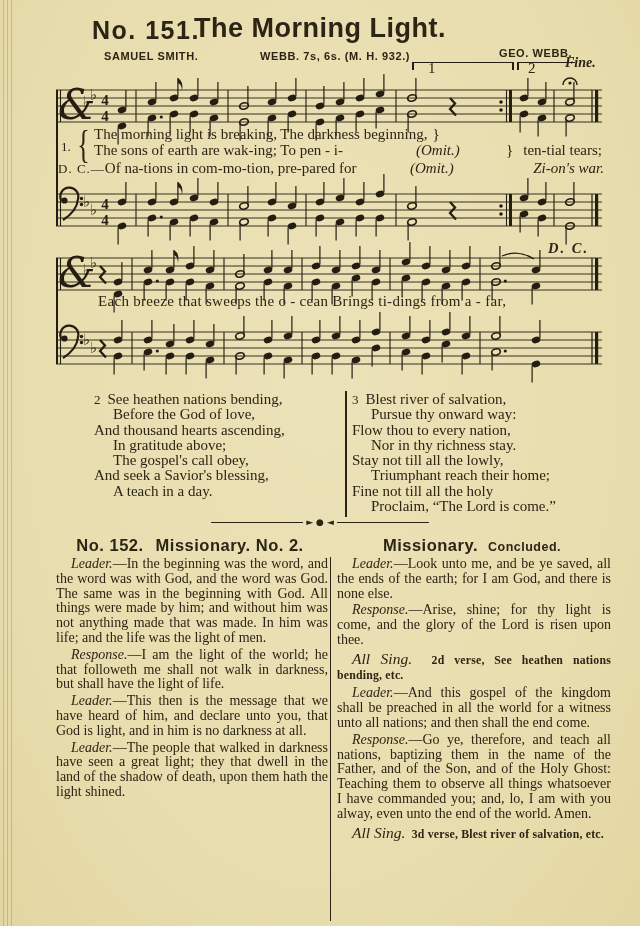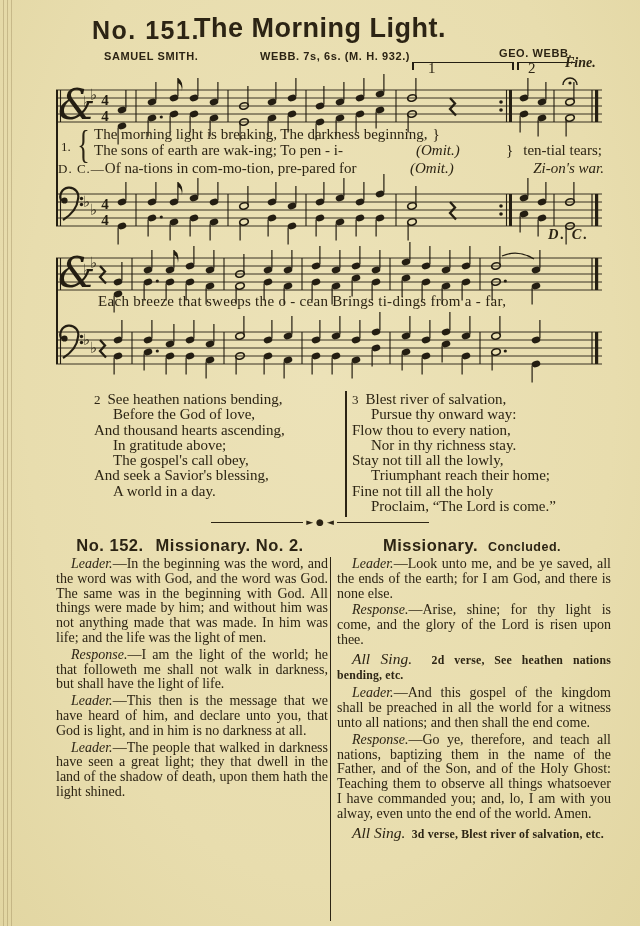--- a/index.html
+++ b/index.html
@@ -19,21 +19,21 @@
   
   svg.staff{position:absolute;left:56px;width:548px;height:78px;overflow:visible;}
   #s1t{top:70px;} #s1b{top:174px;} #s2t{top:238px;} #s2b{top:312px;}
   .sysbar{left:56px;width:2px;background:#241e12;}
   #sys1{top:90px;height:136px;} #sys2{top:258px;height:106px;}
   .volta{height:9px;border-top:1.6px solid #241e12;}
   .volta .tick{position:absolute;top:-1px;width:1.6px;height:8px;background:#241e12;}
   .volta .vnum{position:absolute;top:-3px;font-size:15px;}
   #volta1{left:412px;top:62px;width:102px;} #volta2{left:517px;top:62px;width:58px;}
   .fine{left:565px;top:55px;font-style:italic;font-weight:700;font-size:14px;}
-  .dcmark{left:548px;top:226px;font-style:italic;font-weight:700;font-size:14.5px;letter-spacing:2px;}
+  .dcmark{left:548px;top:240px;font-style:italic;font-weight:700;font-size:14.5px;letter-spacing:2px;}
   
   .brace{left:74px;top:121px;font-size:40px;transform:scaleX(.65);font-weight:400;}
   .vlabel{left:61px;top:139px;font-size:13px;}
   .l1{left:94px;top:126px;font-size:15px;white-space:nowrap;}
   .l1 .endbrace{margin-left:5px;}
   .l2{left:94px;top:142px;width:508px;height:17px;font-size:15px;white-space:nowrap;}
   .l2 .a{position:absolute;left:0;} .l2 .o{position:absolute;left:322px;font-style:italic;}
   .l2 .br{position:absolute;left:412px;} .l2 .b{position:absolute;right:0;}
   .dcline{left:58px;top:160px;width:546px;height:17px;font-size:15px;white-space:nowrap;}
   .dcline .a{position:absolute;left:0;} .dcline .pref{font-size:13px;letter-spacing:1px;}
@@ -491,21 +491,21 @@
   </div>
   <div class="abs l3">Each breeze that sweeps the o - cean Brings ti-dings from a - far,</div>
 
   <div class="abs verse" id="verseL">
       <div class="vline"><span class="vnum2">2</span>See heathen nations bending,</div>
       <div class="vline ind">Before the God of love,</div>
       <div class="vline">And thousand hearts ascending,</div>
       <div class="vline ind">In gratitude above;</div>
       <div class="vline ind">The gospel's call obey,</div>
       <div class="vline">And seek a Savior's blessing,</div>
-      <div class="vline ind">A world in a day.</div>
+      <div class="vline ind">A teach in a day.</div>
     </div>
   <div class="abs vdiv"></div>
   <div class="abs verse" id="verseR">
       <div class="vline"><span class="vnum2">3</span>Blest river of salvation,</div>
       <div class="vline ind">Pursue thy onward way:</div>
       <div class="vline">Flow thou to every nation,</div>
       <div class="vline ind">Nor in thy richness stay.</div>
       <div class="vline">Stay not till all the lowly,</div>
       <div class="vline ind">Triumphant reach their home;</div>
       <div class="vline">Fine not till all the holy</div>

